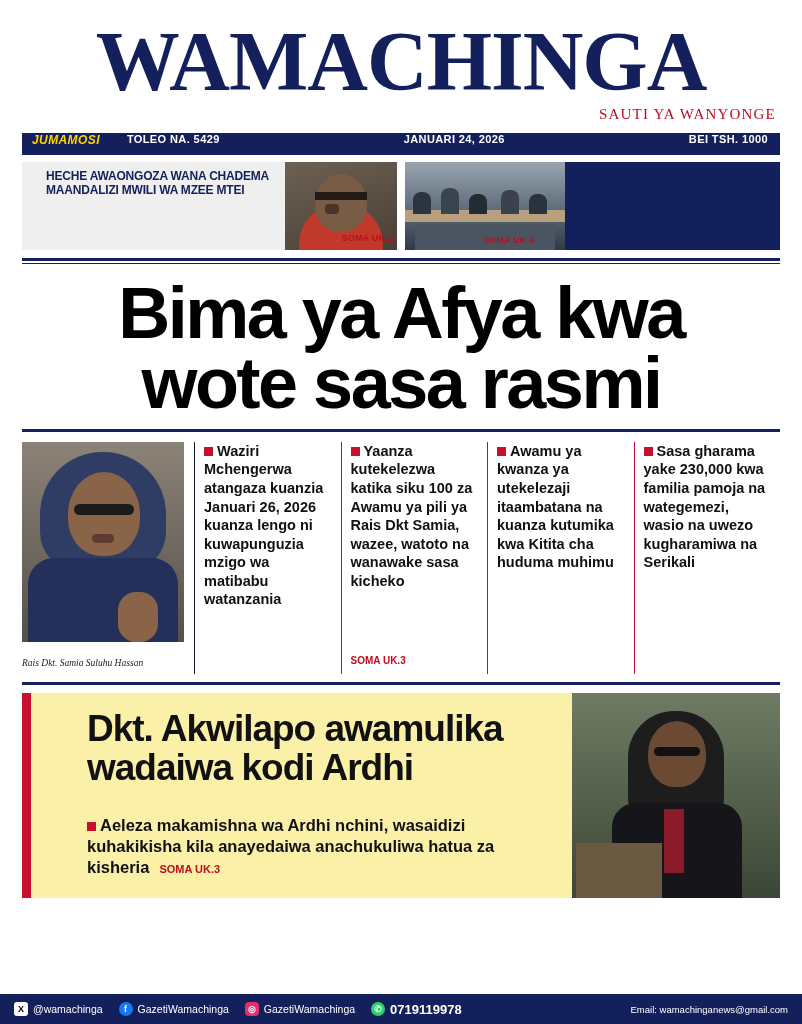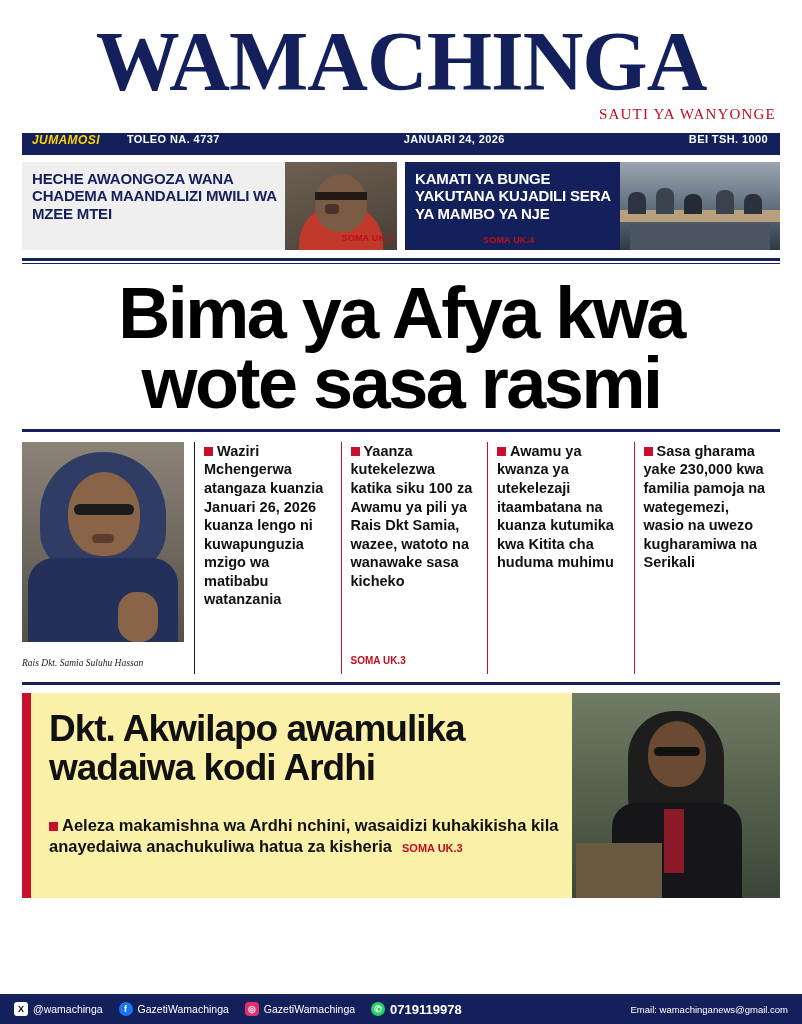--- a/index.html
+++ b/index.html
@@ -93,24 +93,25 @@
     position: relative;
     overflow: hidden;
   }
   .teaser-left { background: #efefef; }
   .teaser-right { background: #14205c; }
   .teaser-text {
     flex: 1;
     padding: 8px 6px 14px 10px;
     font-family: "Liberation Sans", sans-serif;
     font-weight: bold;
-    font-size: 15px;
+    font-size: 12px;
     line-height: 1.16;
     letter-spacing: -0.2px;
     position: relative;
+    margin-left: 14px;
   }
   .teaser-left .teaser-text { color: #14205c; }
   .teaser-right .teaser-text { color: #ffffff; }
   .teaser-photo {
     width: 112px;
     flex: none;
     background: #8e7f6e;
     position: relative;
     overflow: hidden;
   }
@@ -227,20 +228,21 @@
 
   
   .bottom {
     margin-top: 8px;
     height: 205px;
     background: #fbf0a8;
     display: flex;
     position: relative;
     border-left: 9px solid #c8102e;
     box-sizing: border-box;
+    padding-left: 38px;
   }
   .bottom-text {
     flex: 1;
     padding: 16px 10px 10px 18px;
     box-sizing: border-box;
   }
   .bottom-head {
     font-family: "Liberation Sans", sans-serif;
     font-weight: bold;
     font-size: 37px;
@@ -315,21 +317,21 @@
 <div class="page">
 
   <div class="masthead">
     <div class="masthead-title">WAMACHINGA</div>
     <div class="masthead-sub">SAUTI YA WANYONGE</div>
   </div>
 
   <div class="infobar">
     <div class="cell jumamosi">JUMAMOSI</div>
     <div class="sep"></div>
-    <div class="cell">TOLEO NA. 4737</div>
+    <div class="cell">TOLEO NA. 5429</div>
     <div class="sep"></div>
     <div class="cell flex1">JANUARI 24, 2026</div>
     <div class="sep"></div>
     <div class="cell">BEI TSH. 1000</div>
   </div>
 
   <div class="teasers">
 
     <div class="teaser teaser-left">
       <div class="teaser-text">HECHE AWAONGOZA WANA CHADEMA MAANDALIZI MWILI WA MZEE MTEI</div>
@@ -337,21 +339,20 @@
         <div class="ph-bg" style="background:linear-gradient(160deg,#6d6155 0%,#4a3f35 100%);"></div>
         <div style="position:absolute;left:14px;top:42px;width:84px;height:70px;background:#c0392b;border-radius:40px 40px 0 0;"></div>
         <div style="position:absolute;left:30px;top:12px;width:52px;height:58px;background:#7a5b43;border-radius:50% 50% 45% 45%;"></div>
         <div style="position:absolute;left:40px;top:42px;width:14px;height:10px;background:#4a332a;border-radius:4px;"></div>
         <div style="position:absolute;left:30px;top:30px;width:52px;height:8px;background:#241a14;"></div>
       </div>
       <div class="soma soma-left">SOMA UK.2</div>
     </div>
 
     <div class="teaser teaser-right">
-      <div class="teaser-text">KAMATI YA BUNGE YAKUTANA KUJADILI SERA YA MAMBO YA NJE</div>
       <div class="teaser-photo">
         <div class="ph-bg" style="background:linear-gradient(180deg,#9aa4b0 0%,#5d6b7a 55%,#2f3a46 100%);"></div>
         <div style="position:absolute;left:0;top:48px;width:160px;height:12px;background:#b9a07c;"></div>
         <div style="position:absolute;left:8px;top:30px;width:18px;height:22px;background:#2b3440;border-radius:8px 8px 0 0;"></div>
         <div style="position:absolute;left:36px;top:26px;width:18px;height:26px;background:#3a444f;border-radius:8px 8px 0 0;"></div>
         <div style="position:absolute;left:64px;top:32px;width:18px;height:20px;background:#232b35;border-radius:8px 8px 0 0;"></div>
         <div style="position:absolute;left:96px;top:28px;width:18px;height:24px;background:#39424d;border-radius:8px 8px 0 0;"></div>
         <div style="position:absolute;left:124px;top:32px;width:18px;height:20px;background:#2a333d;border-radius:8px 8px 0 0;"></div>
         <div style="position:absolute;left:10px;top:62px;width:140px;height:26px;background:#4b5561;"></div>
       </div>

